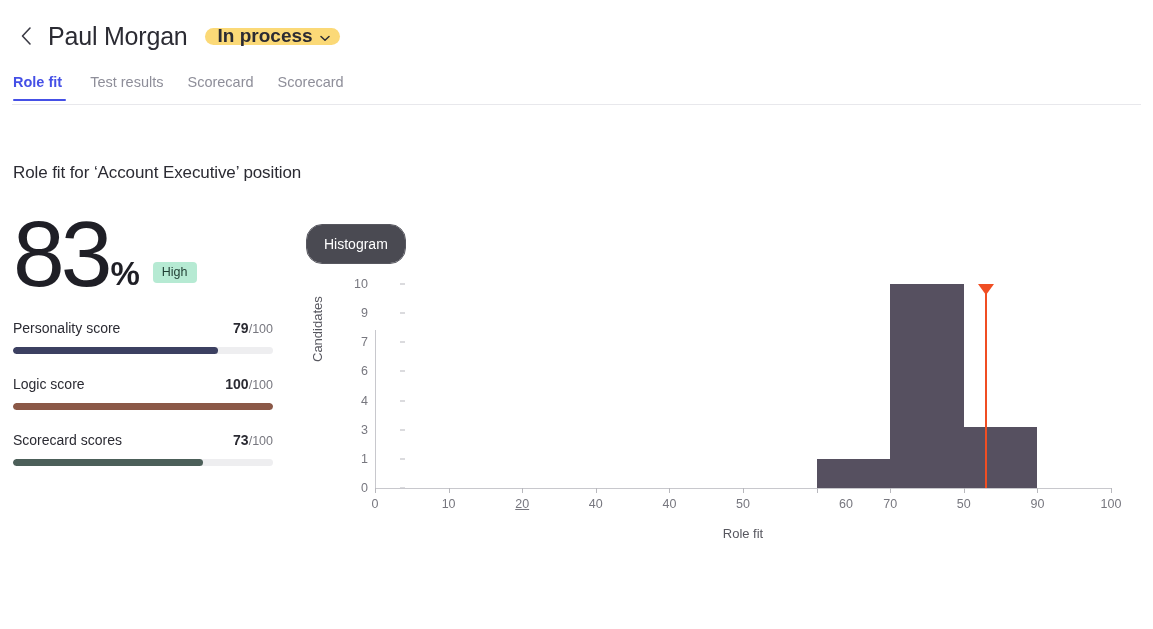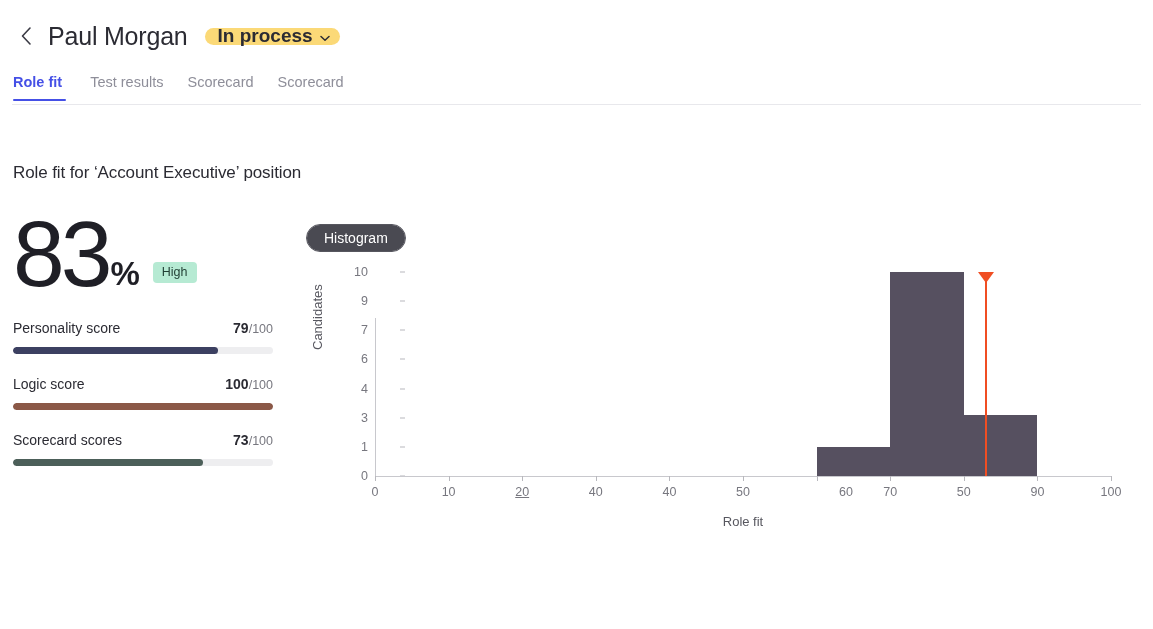--- a/index.html
+++ b/index.html
@@ -95,21 +95,21 @@
   .metric-val .den { color: #77777f; font-size: 12.5px; }
   .bar-track {
     height: 7px; border-radius: 4px; background: #eeeef0; overflow: hidden;
   }
   .bar-fill { height: 7px; border-radius: 4px; }
 
   
   .chart-area { position: absolute; left: 306px; top: 224px; width: 830px; height: 340px; }
 
   .toggle {
-    display: inline-flex; height: 28px; border: 1px solid #57575f;
+    display: inline-flex; height: 40px; border: 1px solid #57575f;
     border-radius: 16px; overflow: hidden; background: #f97316; justify-content: flex-end;
   }
   .toggle-opt {
     display: flex; align-items: center; padding: 0 17px;
     font-size: 14px; color: #3a3a44; cursor: pointer; white-space: nowrap;
   }
   .toggle-opt.sel { background: #4a4a52; color: #ffffff; }
 
   .plot-wrap { position: relative; width: 830px; height: 290px; margin-top: 12px; }
 

